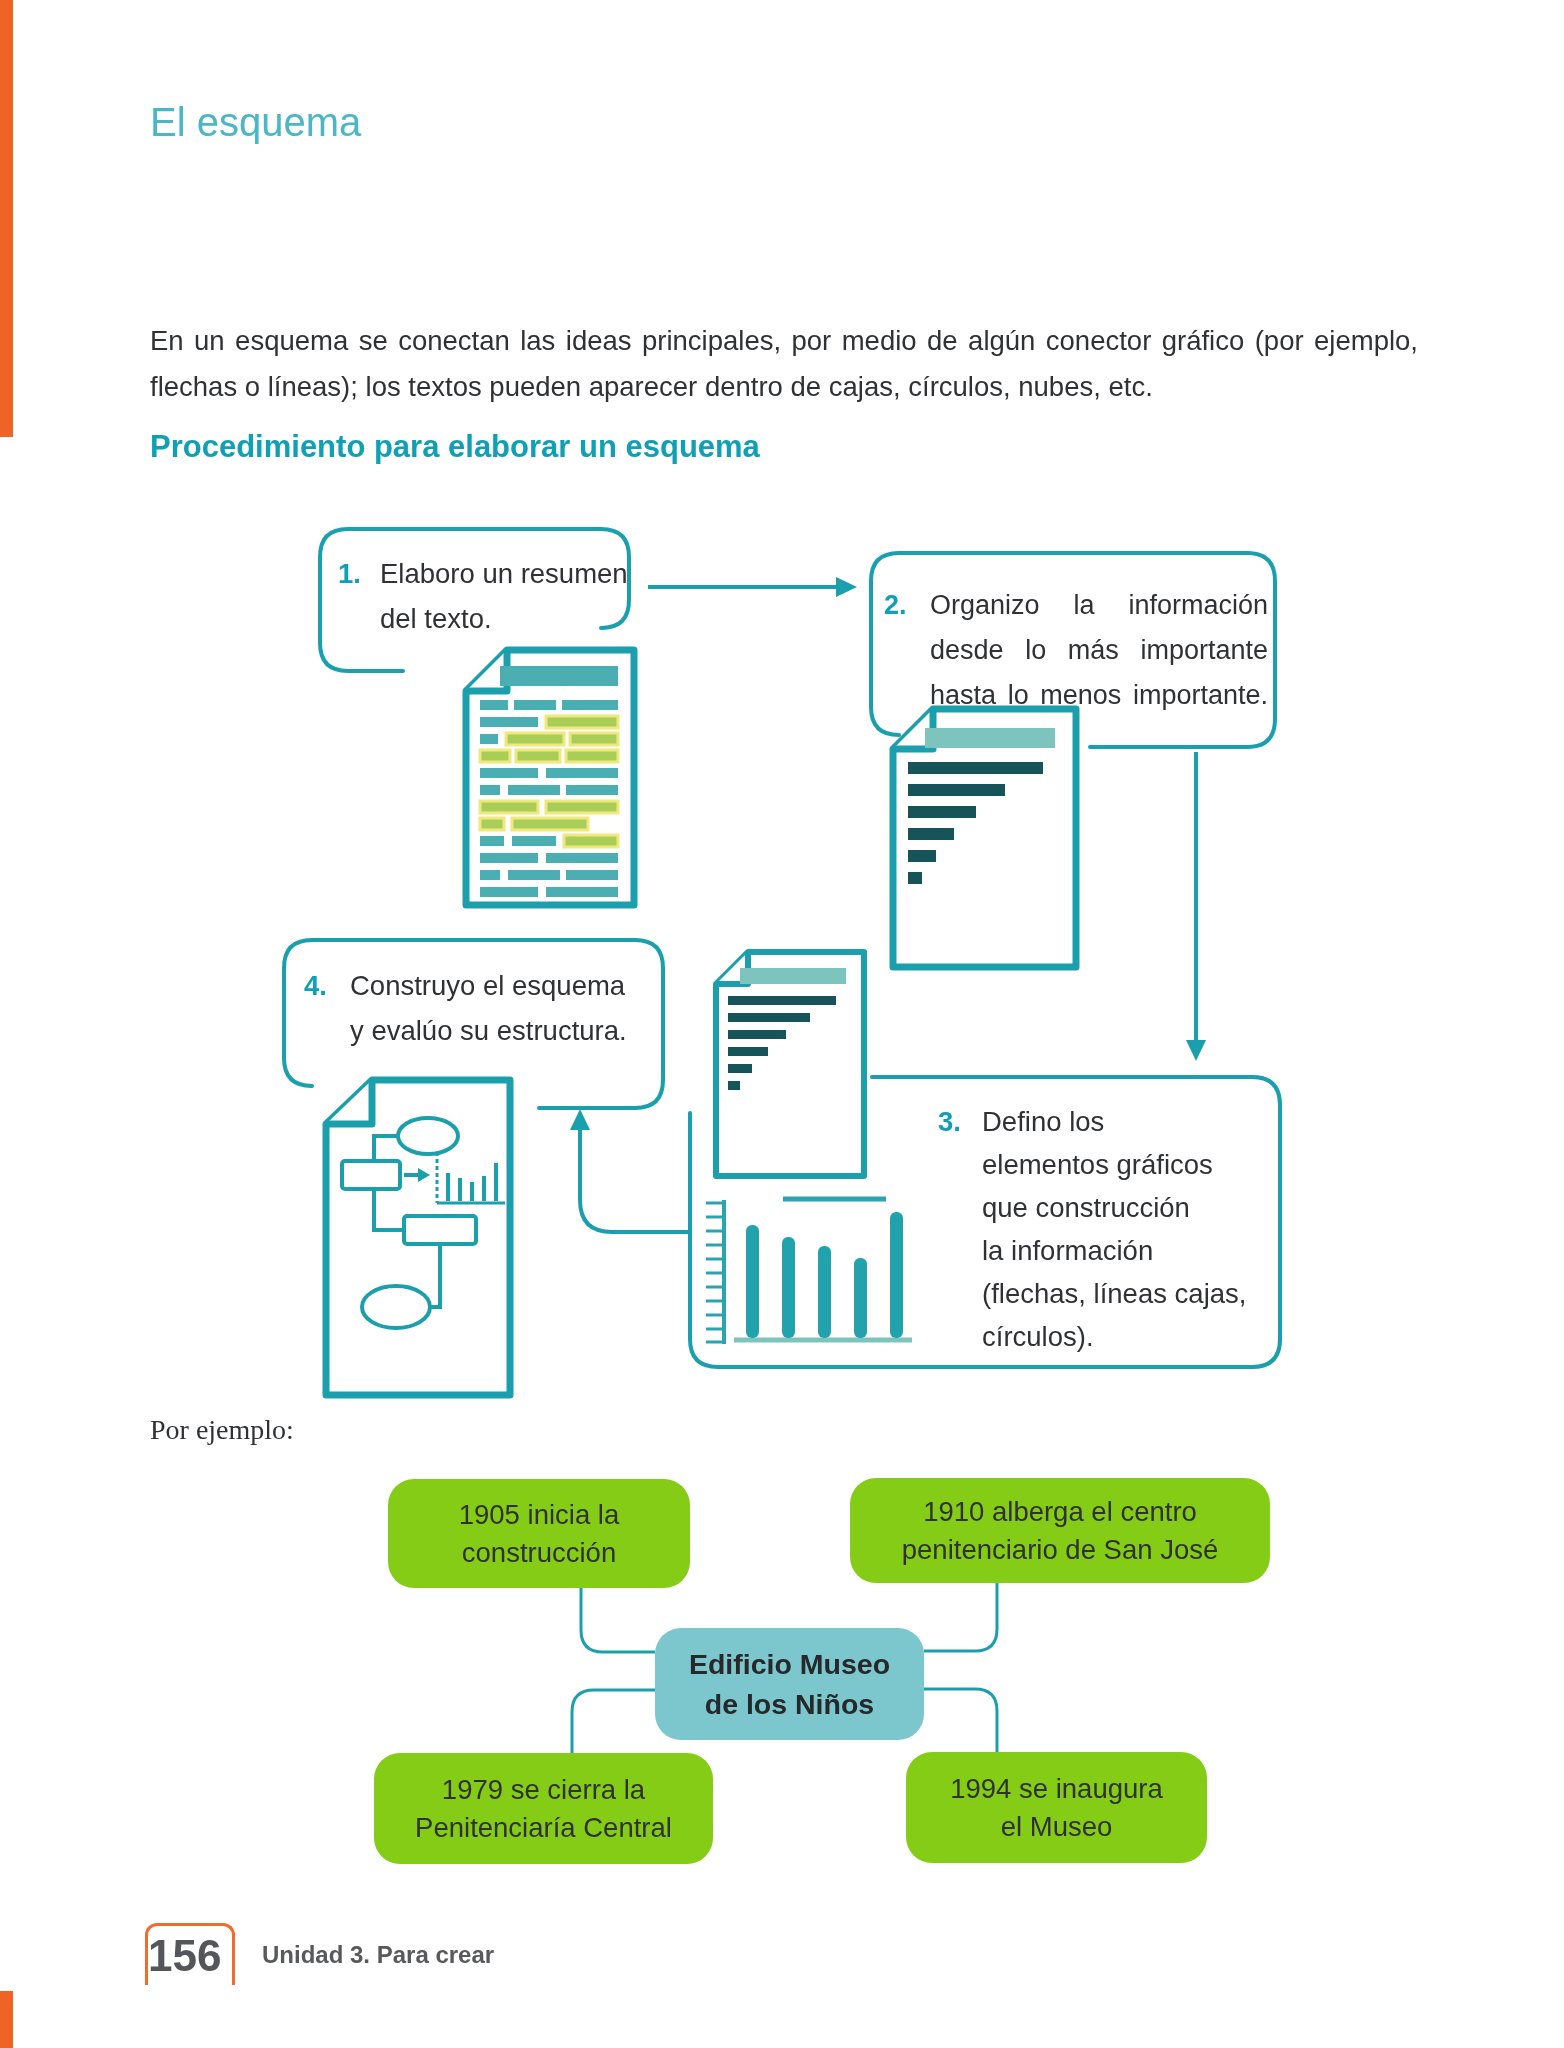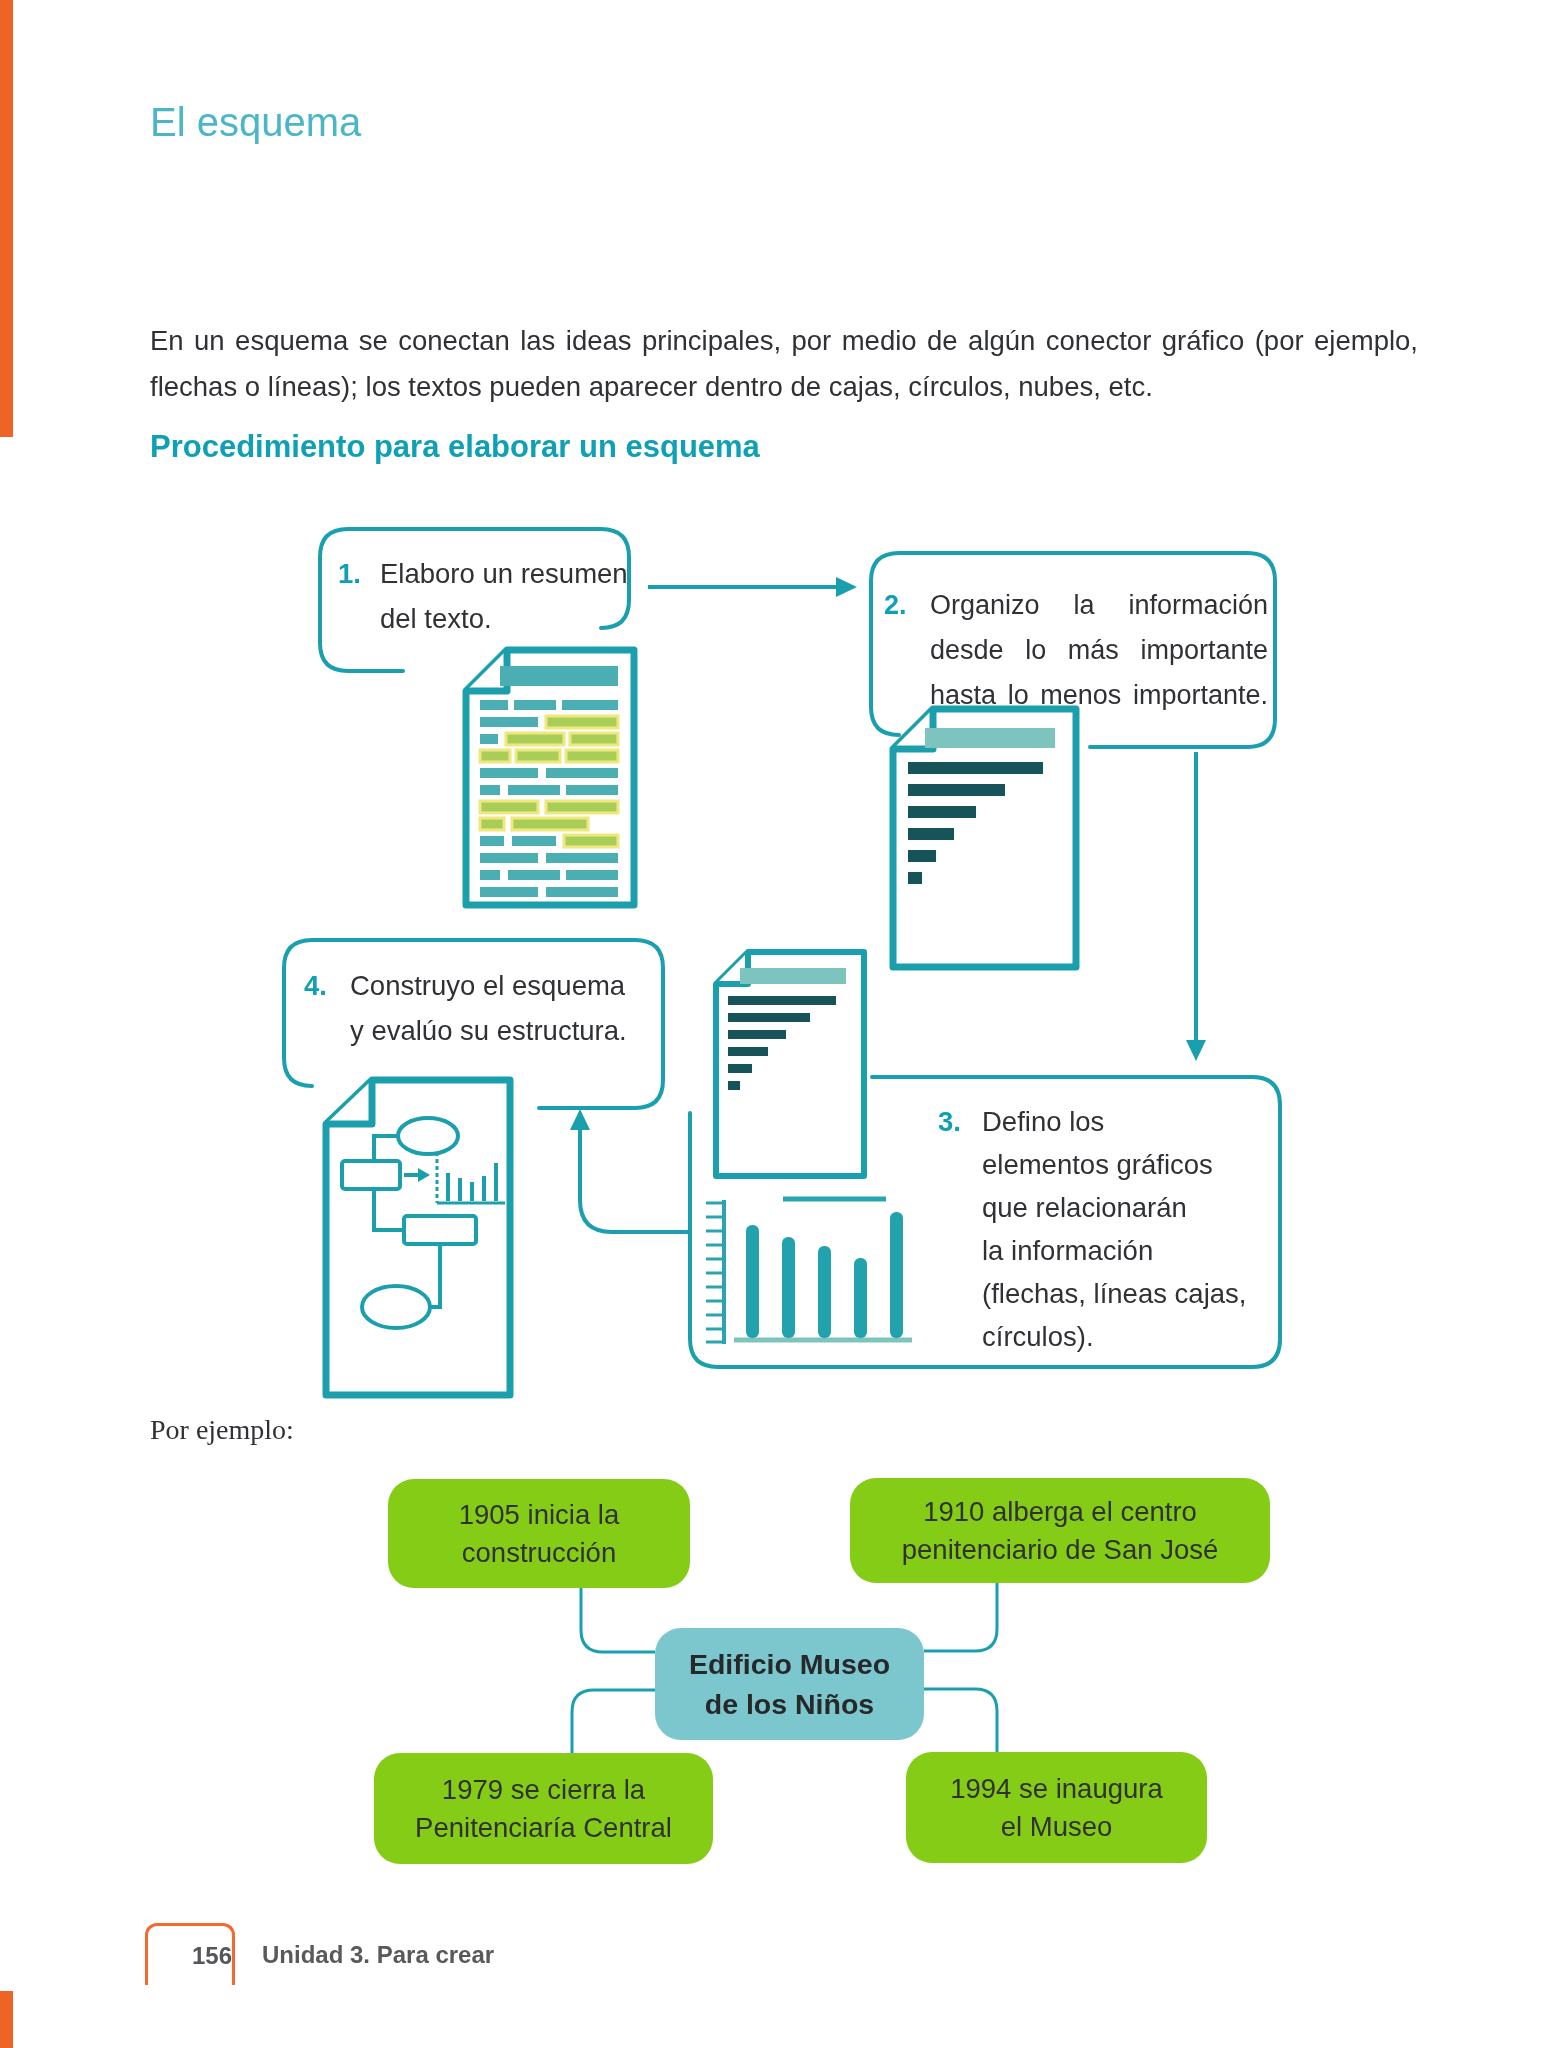--- a/index.html
+++ b/index.html
@@ -31,22 +31,22 @@
         align-items:center;justify-content:center;font-size:27.5px;line-height:38px;color:#2F3134;}
   .node .ln{white-space:nowrap;}
   #node-1905{left:388px;top:1479px;width:302px;height:109px;}
   #node-1910{left:850px;top:1478px;width:420px;height:105px;}
   #node-1979{left:374px;top:1753px;width:339px;height:111px;}
   #node-1994{left:906px;top:1752px;width:301px;height:111px;}
   #node-center{left:655px;top:1628px;width:269px;height:112px;background:#7CC7CD;font-weight:bold;
         font-size:28.5px;line-height:40px;color:#26282A;}
   
   #footer-box{left:145px;top:1923px;width:84px;height:59px;border:3px solid #F26A2E;border-bottom:none;
-        border-radius:12px 12px 0 0;display:flex;align-items:center;justify-content:flex-end;
-        font-size:24px;font-weight:bold;color:#55565A;}
+        border-radius:12px 12px 0 0;display:flex;align-items:center;justify-content:flex-start;
+        font-size:44px;font-weight:bold;color:#55565A;}
   #footer-label{left:262px;top:1941px;font-size:24px;font-weight:bold;color:#58595B;}
 </style>
 </head>
 <body>
 
 <div id="page">
 
   <div class="edge-bar" style="top:0;height:437px;"></div>
   <div class="edge-bar" style="top:1991px;height:57px;"></div>
 
@@ -216,21 +216,21 @@
       <div class="ln">Organizo la información</div>
       <div class="ln">desde lo más importante</div>
       <div class="ln">hasta lo menos importante.</div>
     </div>
   </div>
   <div class="step" id="step3">
     <span class="num">3.</span>
     <div class="lines">
       <div class="ln">Defino los</div>
       <div class="ln">elementos gráficos</div>
-      <div class="ln">que relacionarán</div>
+      <div class="ln">que construcción</div>
       <div class="ln">la información</div>
       <div class="ln">(flechas, líneas cajas,</div>
       <div class="ln">círculos).</div>
     </div>
   </div>
   <div class="step" id="step4">
     <span class="num">4.</span>
     <div class="lines">
       <div class="ln">Construyo el esquema</div>
       <div class="ln">y evalúo su estructura.</div>

